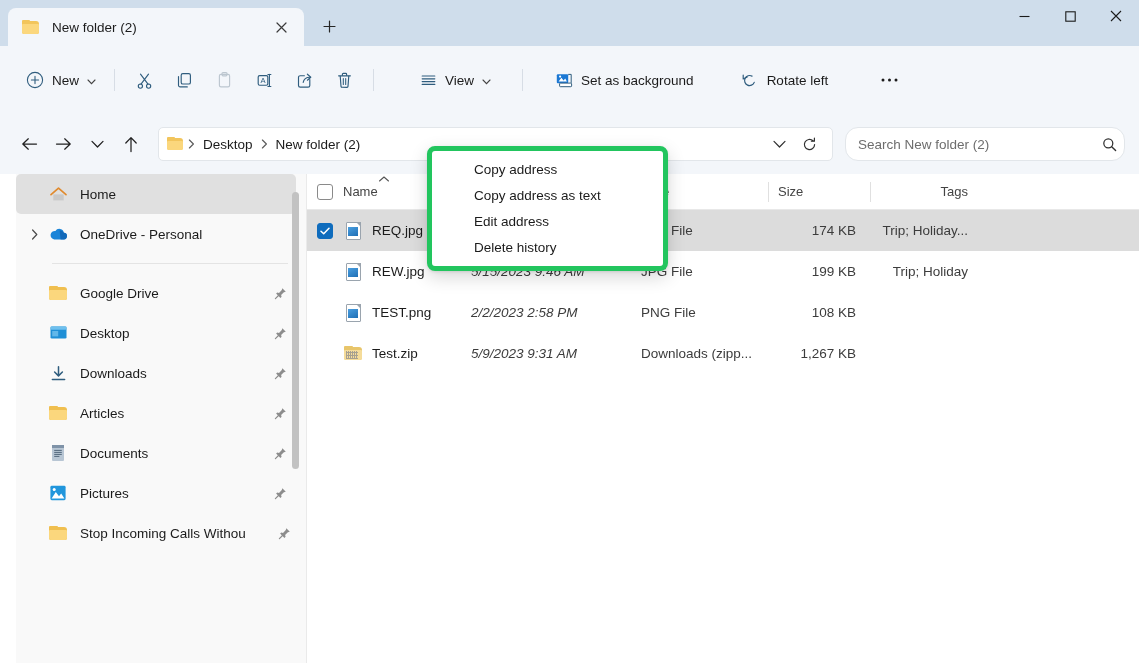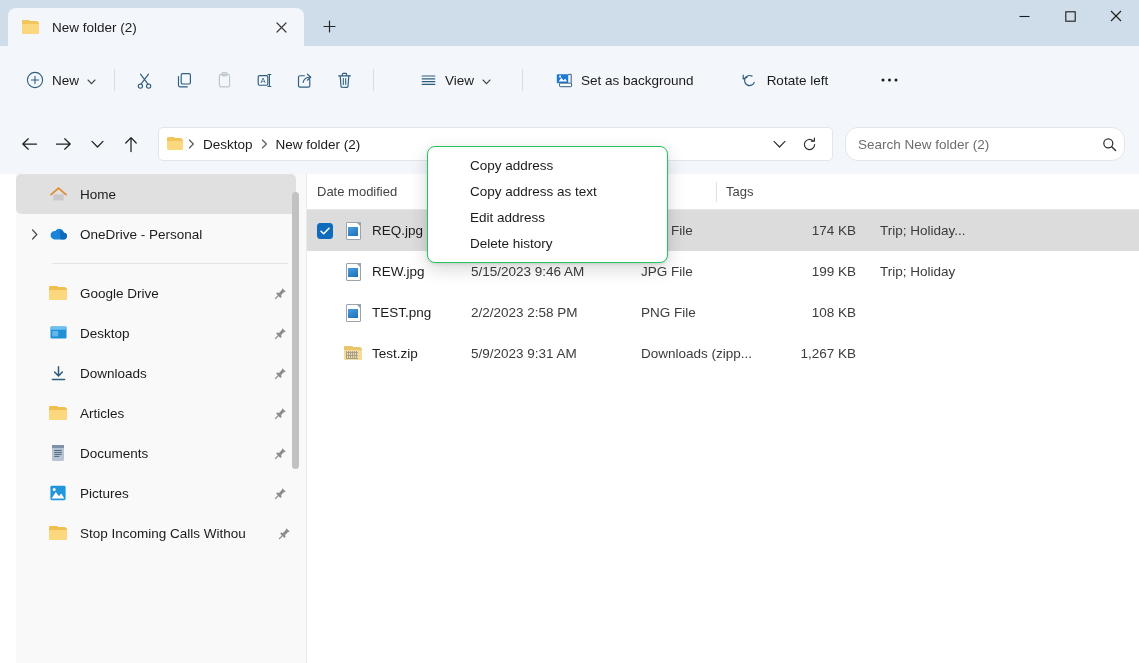--- a/index.html
+++ b/index.html
@@ -335,24 +335,24 @@
   .hdr-check {
     width: 16px; height: 16px;
     border: 1.4px solid #8a8a8a;
     border-radius: 3px;
     background: #fff;
     margin-right: 10px;
     flex: 0 0 auto;
     box-sizing: border-box;
   }
   .c-name { width: 154px; }
-  .c-date { width: 170px; }
+  .c-date { width: 170px; font-style: italic; }
   .c-type { width: 137px; }
   .c-size { width: 102px; }
-  .c-tags { width: 98px; }
+  .c-tags { width: 98px; justify-content: flex-end; }
 
   .row {
     display: flex;
     align-items: center;
     height: 41px;
     box-sizing: border-box;
   }
   .row.selected { background: #dcdcdc; }
   .cell {
     font-size: 13.5px;
@@ -418,21 +418,21 @@
                 repeating-linear-gradient(0deg, #8d8d8d 0 1px, transparent 1px 3px);
     opacity: .75;
   }
 
   
   .ctxmenu {
     position: absolute;
     left: 427px; top: 146px;
     width: 241px;
     background: #ffffff;
-    border: 1px solid #22c55e;
+    border: 5px solid #22c55e;
     border-radius: 8px;
     box-shadow: 0 6px 18px rgba(0,0,0,0.16), 0 1px 3px rgba(0,0,0,0.10);
     padding: 5px 0 6px 0;
     box-sizing: border-box;
     z-index: 50;
   }
   .ctx-item {
     height: 26px;
     display: flex;
     align-items: center;
@@ -847,20 +847,29 @@
           </svg>
       </span>
     </div>
 
     <div class="sb-track"></div>
   </div>
 
   <div class="filelist">
 
     <div class="col-headers">
+      <div class="colh c-name">
+        <span class="sortmark">
+          <svg width="11" height="6" viewBox="0 0 11 6">
+              <path d="M1 5 L5.5 1 L10 5" stroke="#555" stroke-width="1.1" fill="none" stroke-linecap="round" stroke-linejoin="round"></path>
+            </svg>
+        </span>
+        <span class="hdr-check"></span>
+        <span>Name</span>
+      </div>
       <div class="colh c-date">
         <span>Date modified</span>
       </div>
       <div class="colh c-type">
         <span>Type</span>
       </div>
       <div class="colh c-size">
         <span>Size</span>
       </div>
       <div class="colh c-tags">

